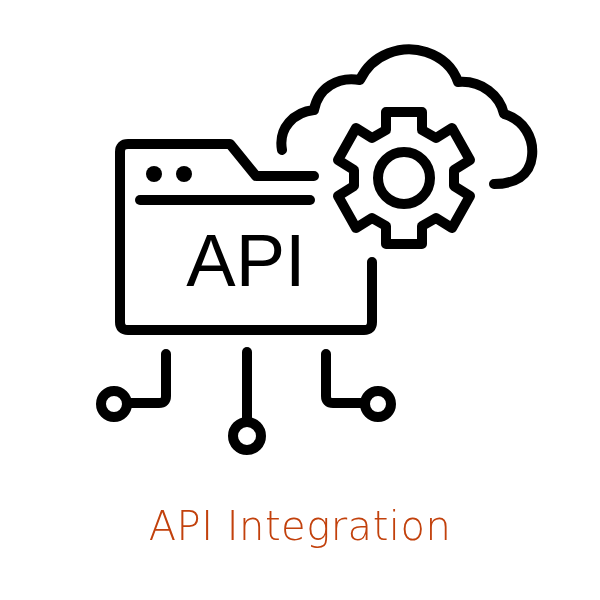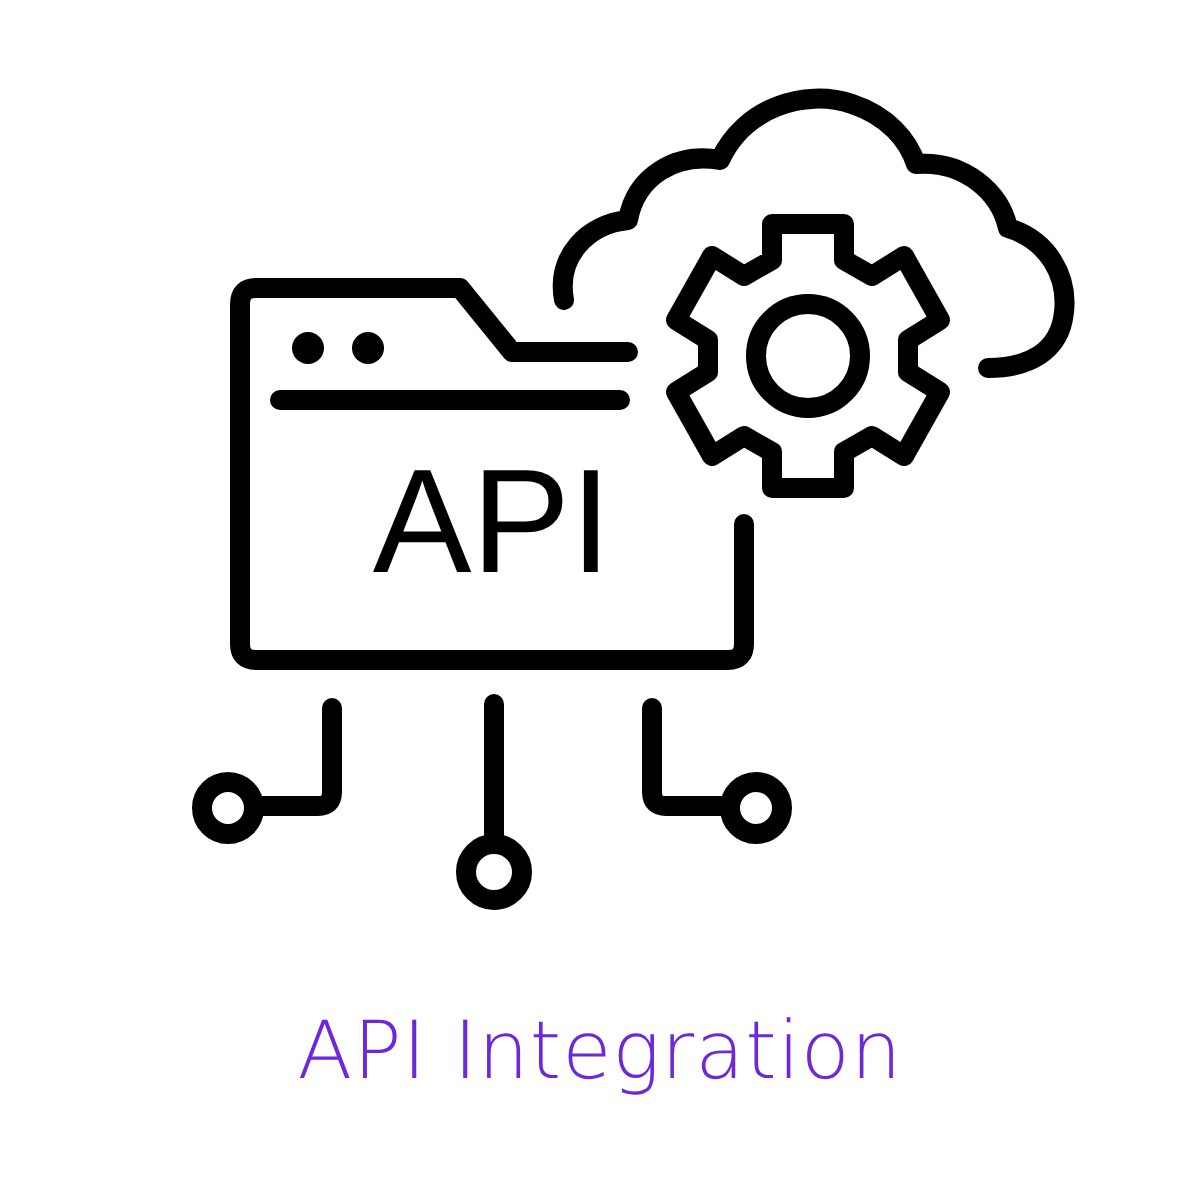--- a/index.html
+++ b/index.html
@@ -2,21 +2,21 @@
 <html><head>
   <meta charset="utf-8">
   <style>
     html, body { margin: 0; padding: 0; background: #ffffff; }
     body { width: 600px; height: 600px; position: relative; overflow: hidden; }
     .icon-wrap { position: absolute; left: 16px; top: 0; width: 600px; height: 520px; }
     .caption {
       position: absolute; left: 0; top: 503px; width: 600px;
       text-align: center;
       font-family: "DejaVu Sans", "Liberation Sans", sans-serif;
-      font-weight: 300; font-size: 40px; color: #6d28d9; letter-spacing: 0.5px;
+      font-weight: 300; font-size: 40px; color: #c2410c; letter-spacing: 0.5px;
     }
     .api-text {
       font-family: "Liberation Sans", "DejaVu Sans", sans-serif;
       font-weight: 500;
     }
   </style>
 </head>
 <body>
 
 <div class="icon-wrap">

